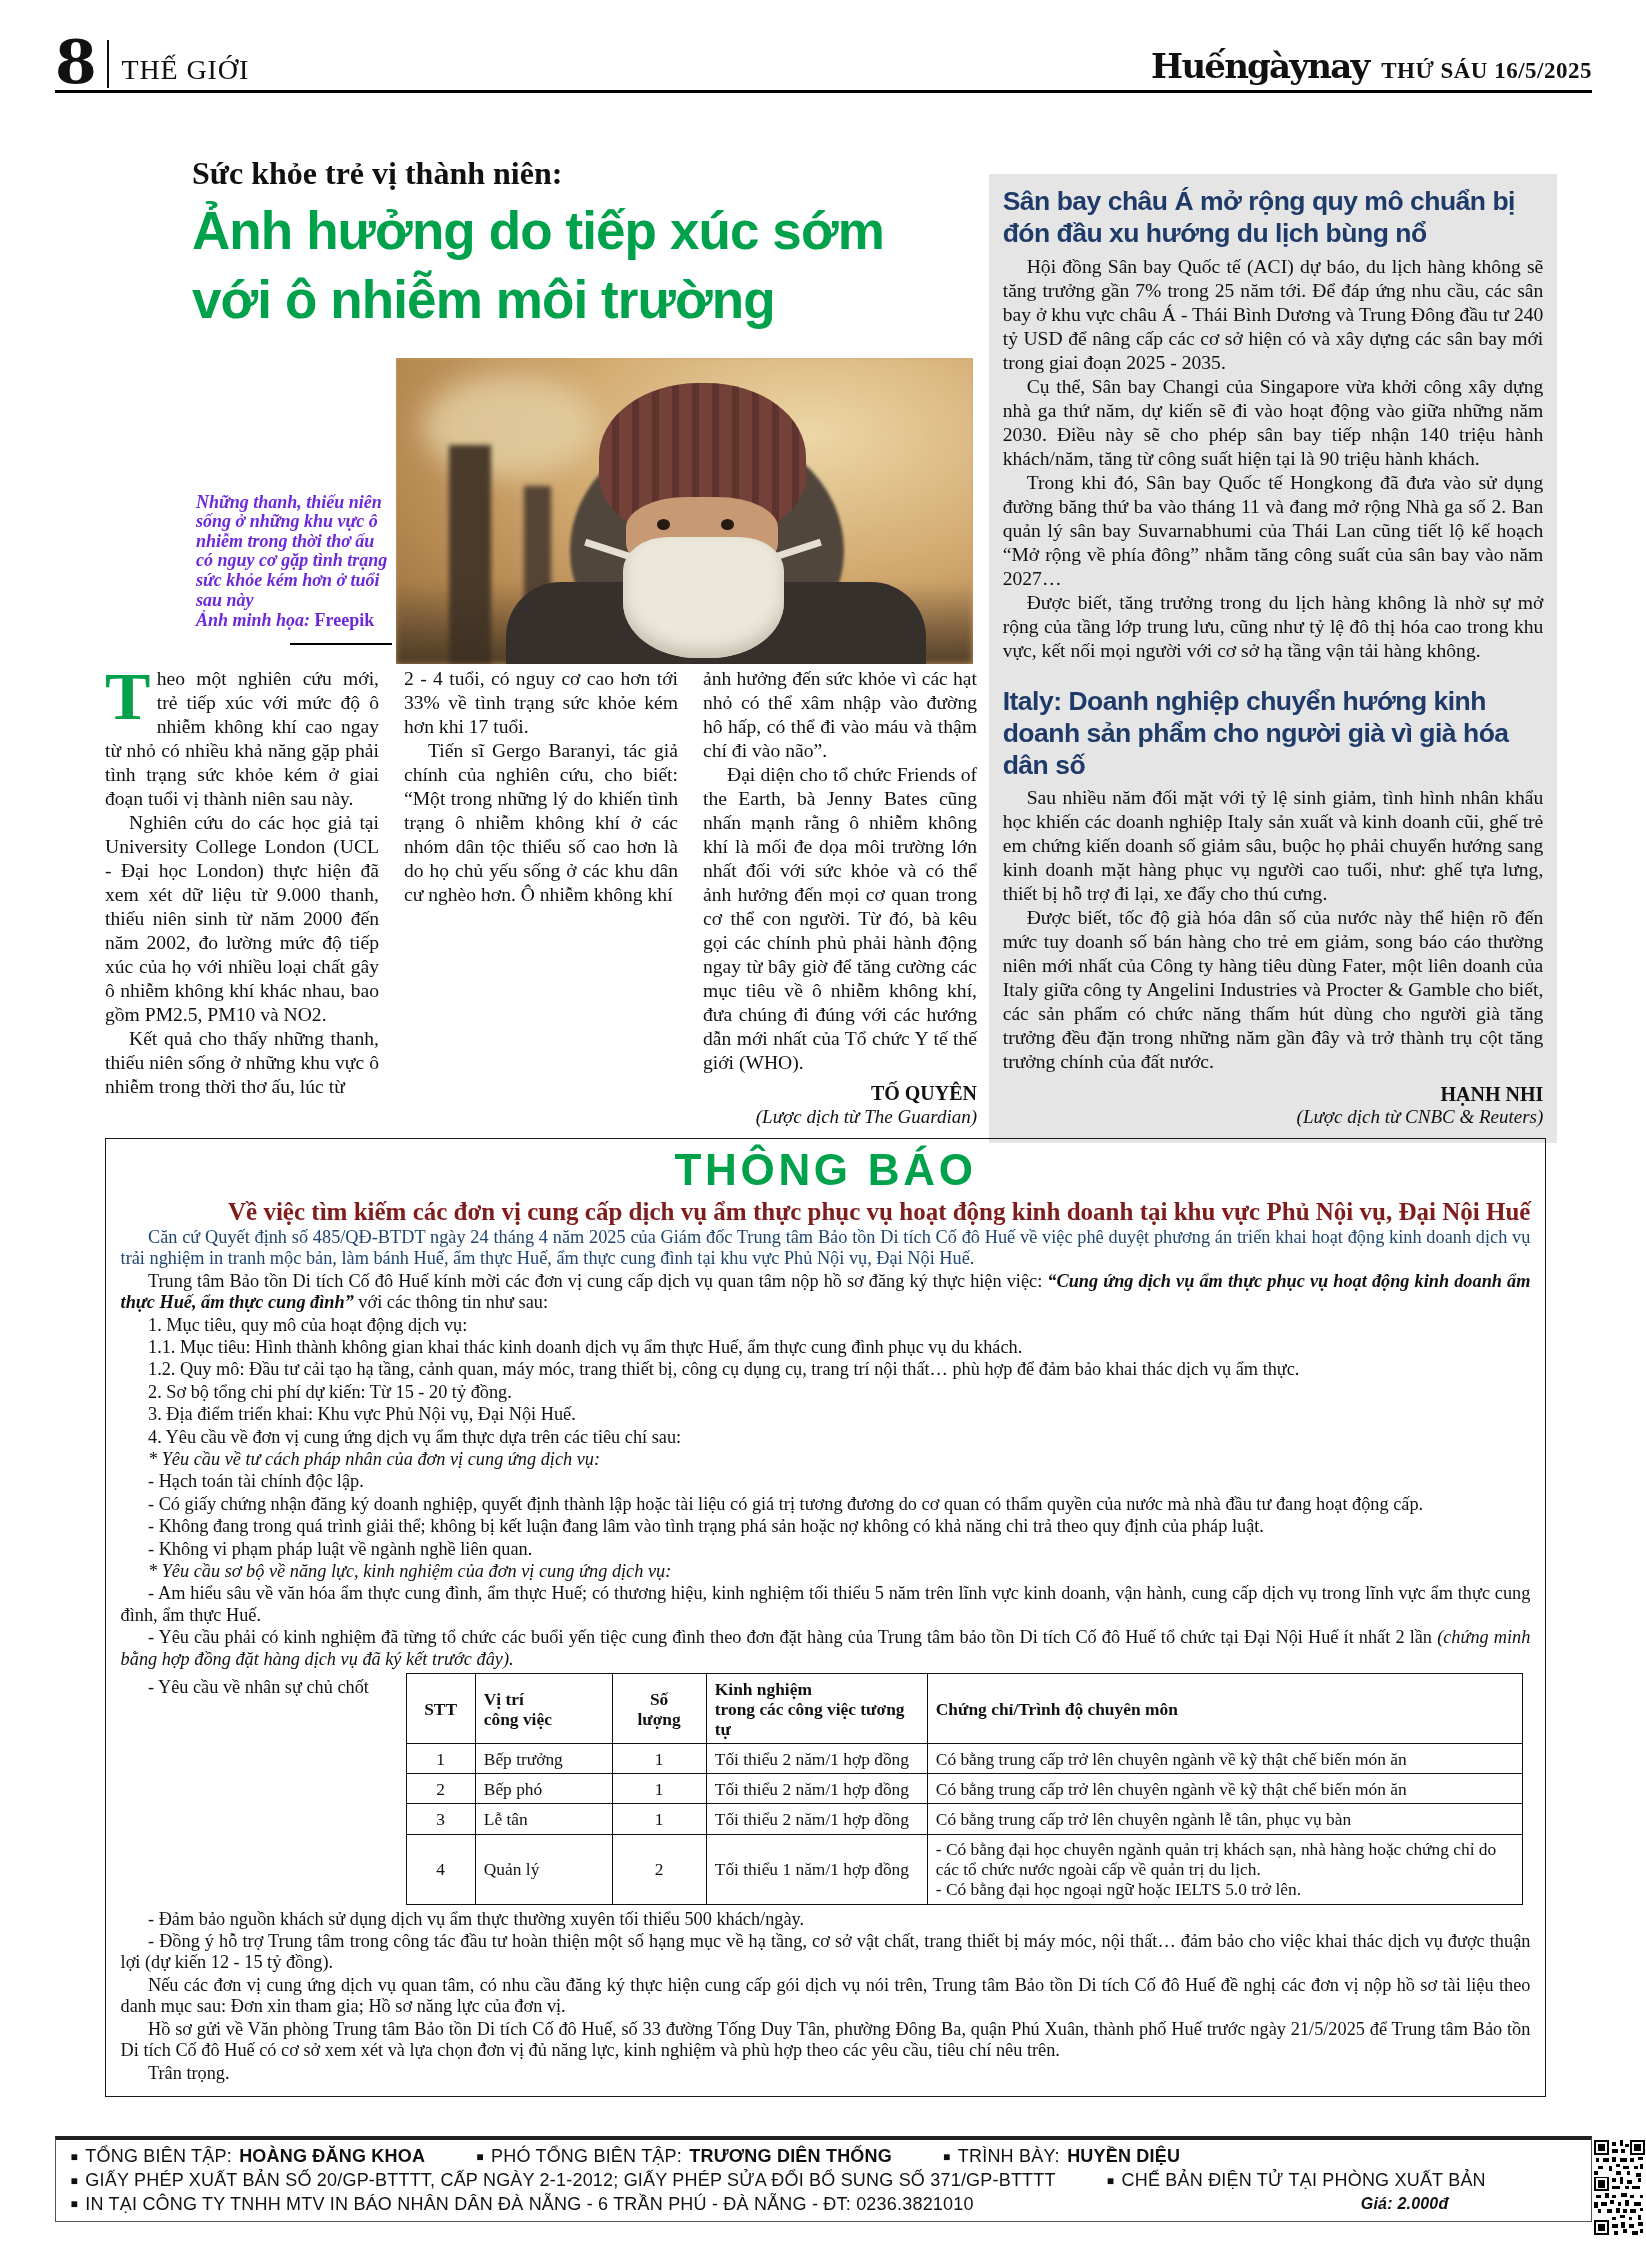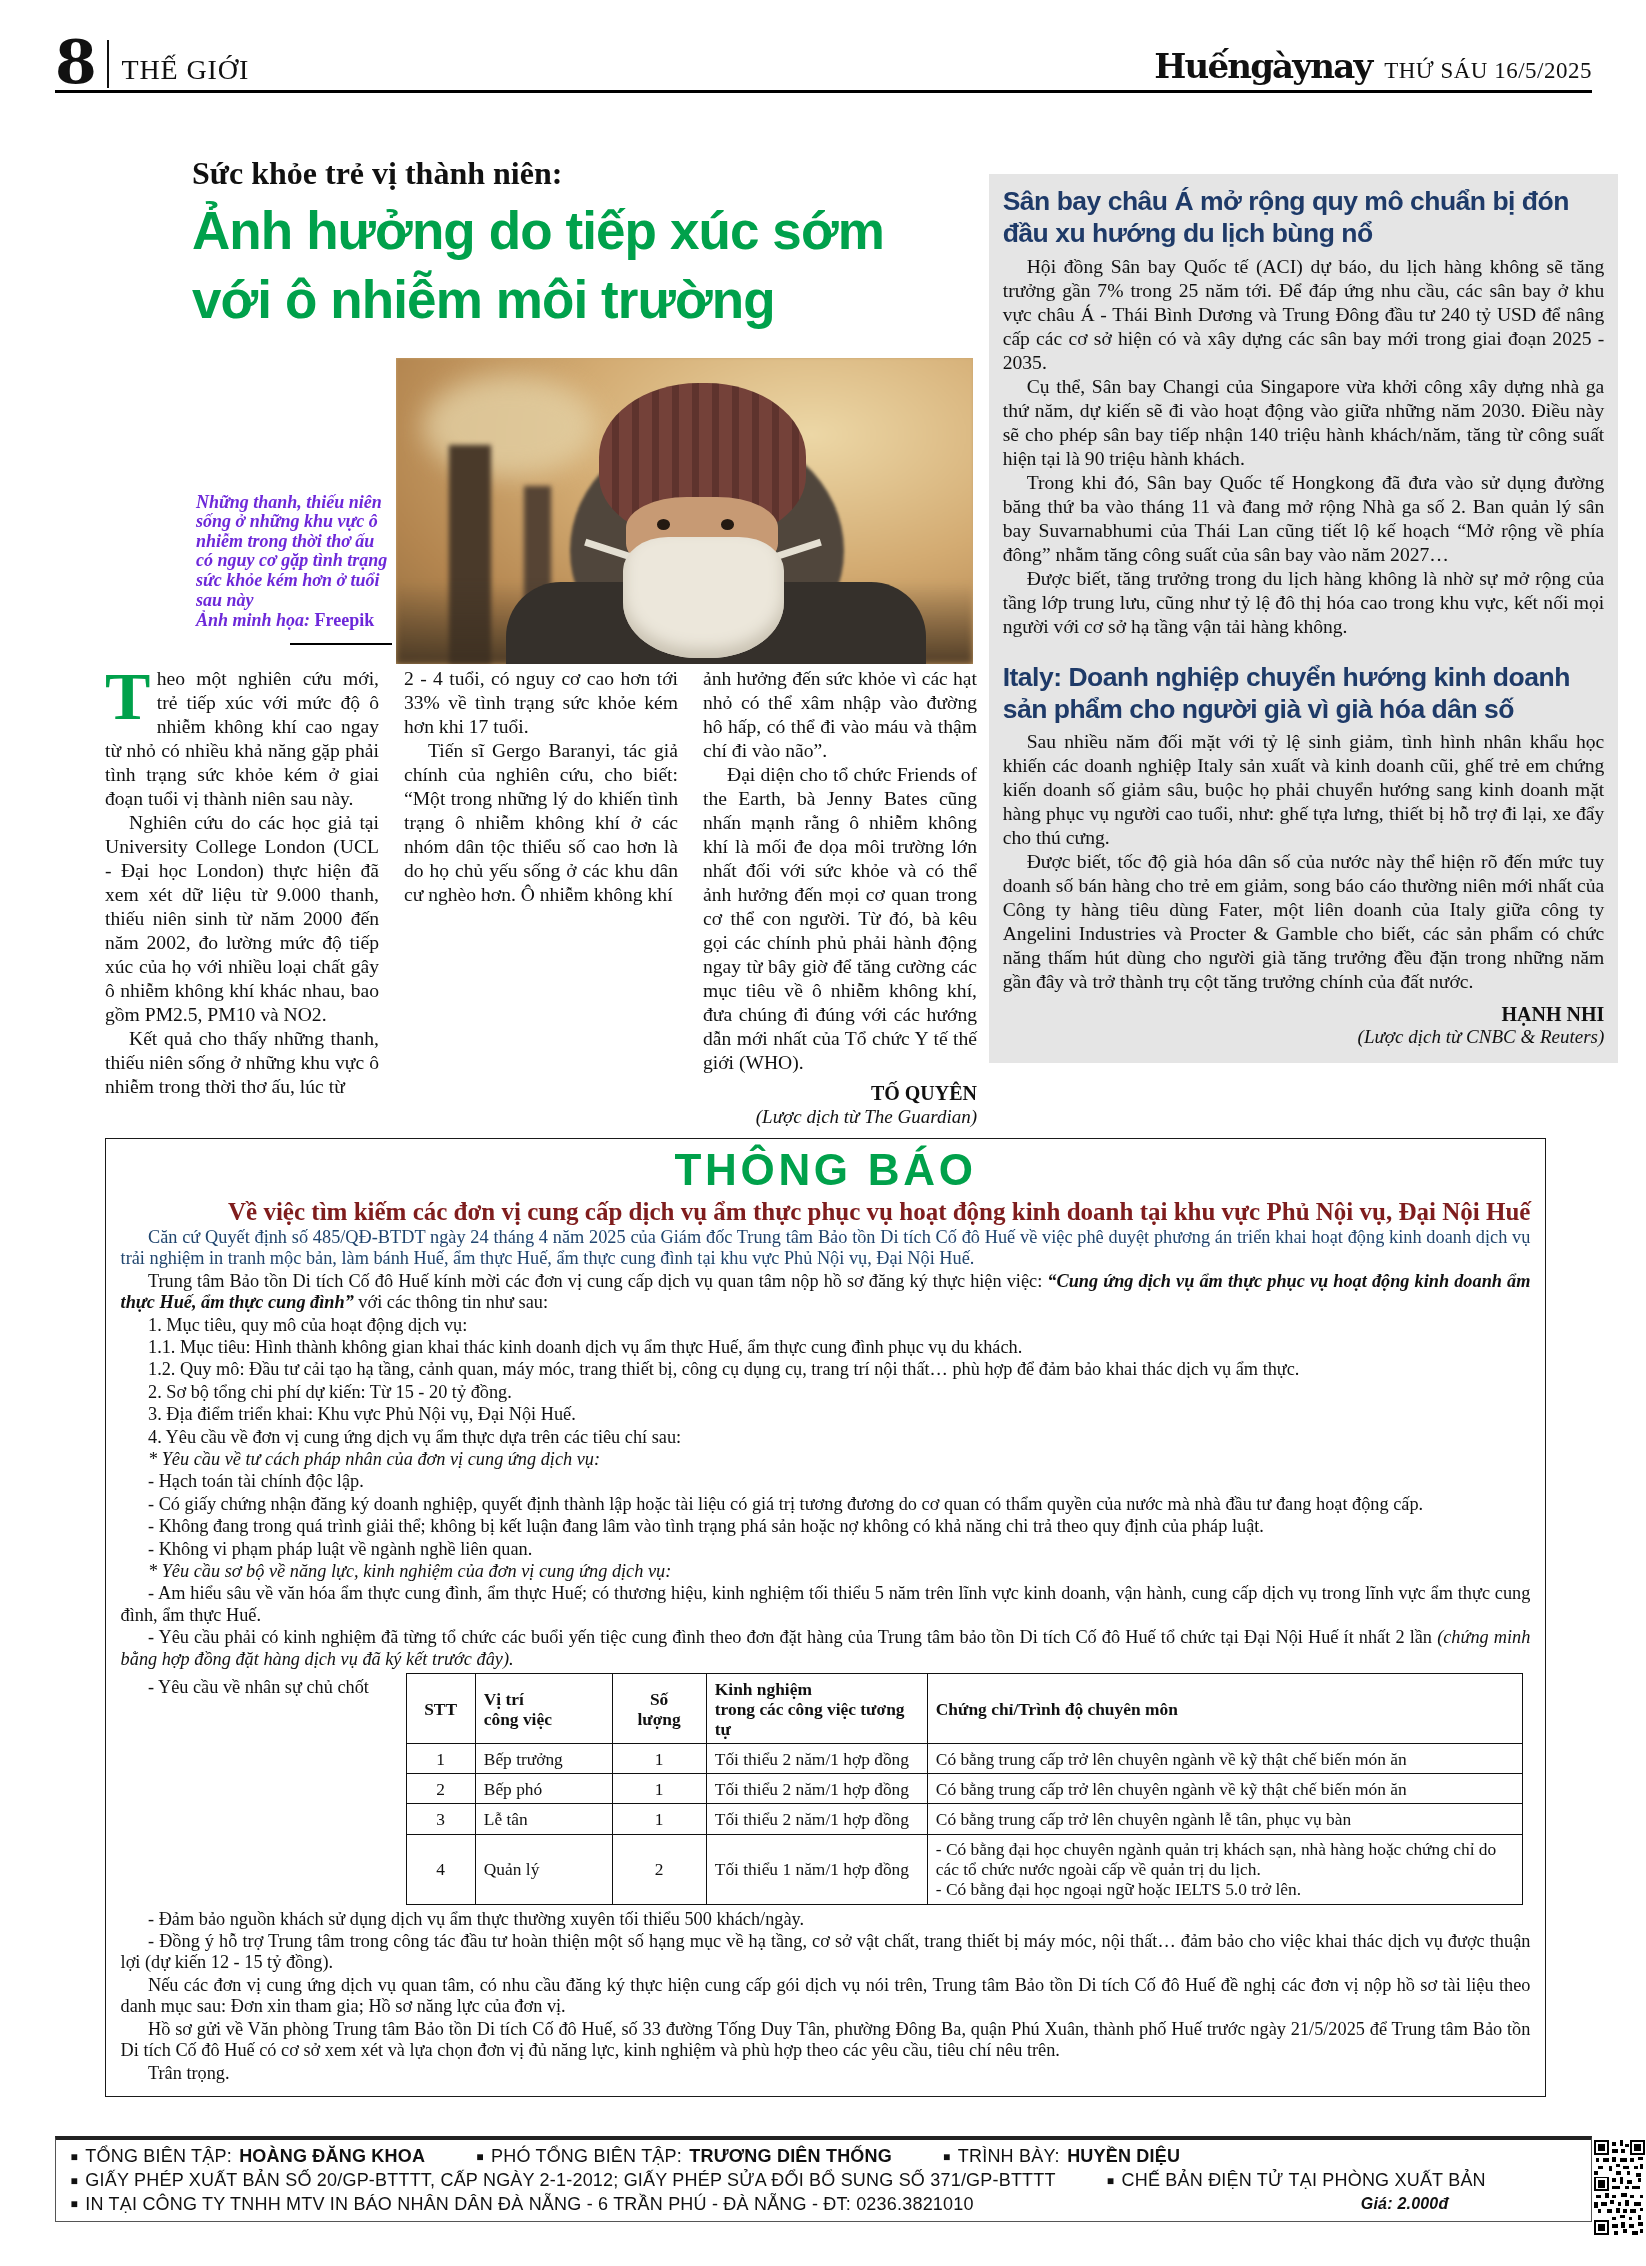--- a/index.html
+++ b/index.html
@@ -11,21 +11,21 @@
   }
   
   .header { position:absolute; left:55px; right:55px; top:24px; height:64px;
     display:flex; justify-content:space-between; align-items:flex-end; }
   .hdr-left { display:flex; align-items:flex-end; gap:12.8px; }
   .page-num { font-family:"DejaVu Serif",serif; font-size:60px; line-height:0.85; font-weight:700; letter-spacing:-2.7px; }
   .hdr-bar { width:1.8px; height:48px; background:#111; }
   .section-name { font-size:28px; line-height:1; letter-spacing:0.9px; padding-bottom:3.7px; }
   .hdr-right { display:flex; align-items:baseline; gap:12.8px; padding-bottom:1.8px; }
   .masthead { font-family:"DejaVu Serif",serif; font-weight:800; font-size:34px; letter-spacing:-1.8px; }
-  .issue-date { font-size:23px; font-weight:400; letter-spacing:0.5px; }
+  .issue-date { font-size:23px; font-weight:700; letter-spacing:0.5px; }
   .header-rule { position:absolute; left:55px; right:55px; top:90px; height:2.7px; background:#000; }
 
   
   .main-article { position:absolute; left:105px; top:154px; width:874px; }
   .kicker { margin-left:87px; font-size:32px; font-weight:700; line-height:38px; }
   .headline { margin-left:87px; margin-top:3.7px;
     font-family:"Liberation Sans","DejaVu Sans",sans-serif;
     font-weight:800; font-size:53px; line-height:69px; letter-spacing:-0.9px; color:#00A14B; }
   .photo-row { display:flex; margin-top:24px; }
   .caption-block { width:196px; margin-left:91px; margin-top:135px;
@@ -56,21 +56,21 @@
 
   .columns { display:flex; gap:25px; margin-top:3.7px; }
   .col { width:274px; font-size:19.6px; line-height:24px; text-align:justify; }
   .col p { text-indent:24px; }
   .col p.ni { text-indent:0; }
   .dropcap { float:left; font-size:68px; line-height:51px; padding:3.7px 6.4px 0 0; font-weight:700; color:#00A14B; }
   .byline { text-align:right; font-weight:700; font-size:20px; margin-top:5.5px; }
   .source { text-align:right; font-style:italic; font-size:19px; }
 
   
-  .sidebar { position:absolute; left:989px; top:174px; width:629px; background:#E5E5E5; padding:11px 13.7px 14.6px; }
+  .sidebar { position:absolute; left:989px; top:174px; width:568px; background:#E5E5E5; padding:11px 13.7px 14.6px; }
   .sb-title { font-family:"Liberation Sans","DejaVu Sans",sans-serif; font-weight:800;
     font-size:26.5px; line-height:32px; letter-spacing:-0.5px; color:#1E3A68; }
   .sb-body { margin-top:5.5px; font-size:19.6px; line-height:24px; text-align:justify; }
   .sb-body p { text-indent:24px; }
   .sb-article2 { margin-top:22px; }
   .sb-byline { text-align:right; font-weight:700; font-size:20px; margin-top:9.1px; }
   .sb-source { text-align:right; font-style:italic; font-size:19px; }
 
   
   .notice { position:absolute; left:105px; top:1138px; width:1441px; height:959px;

